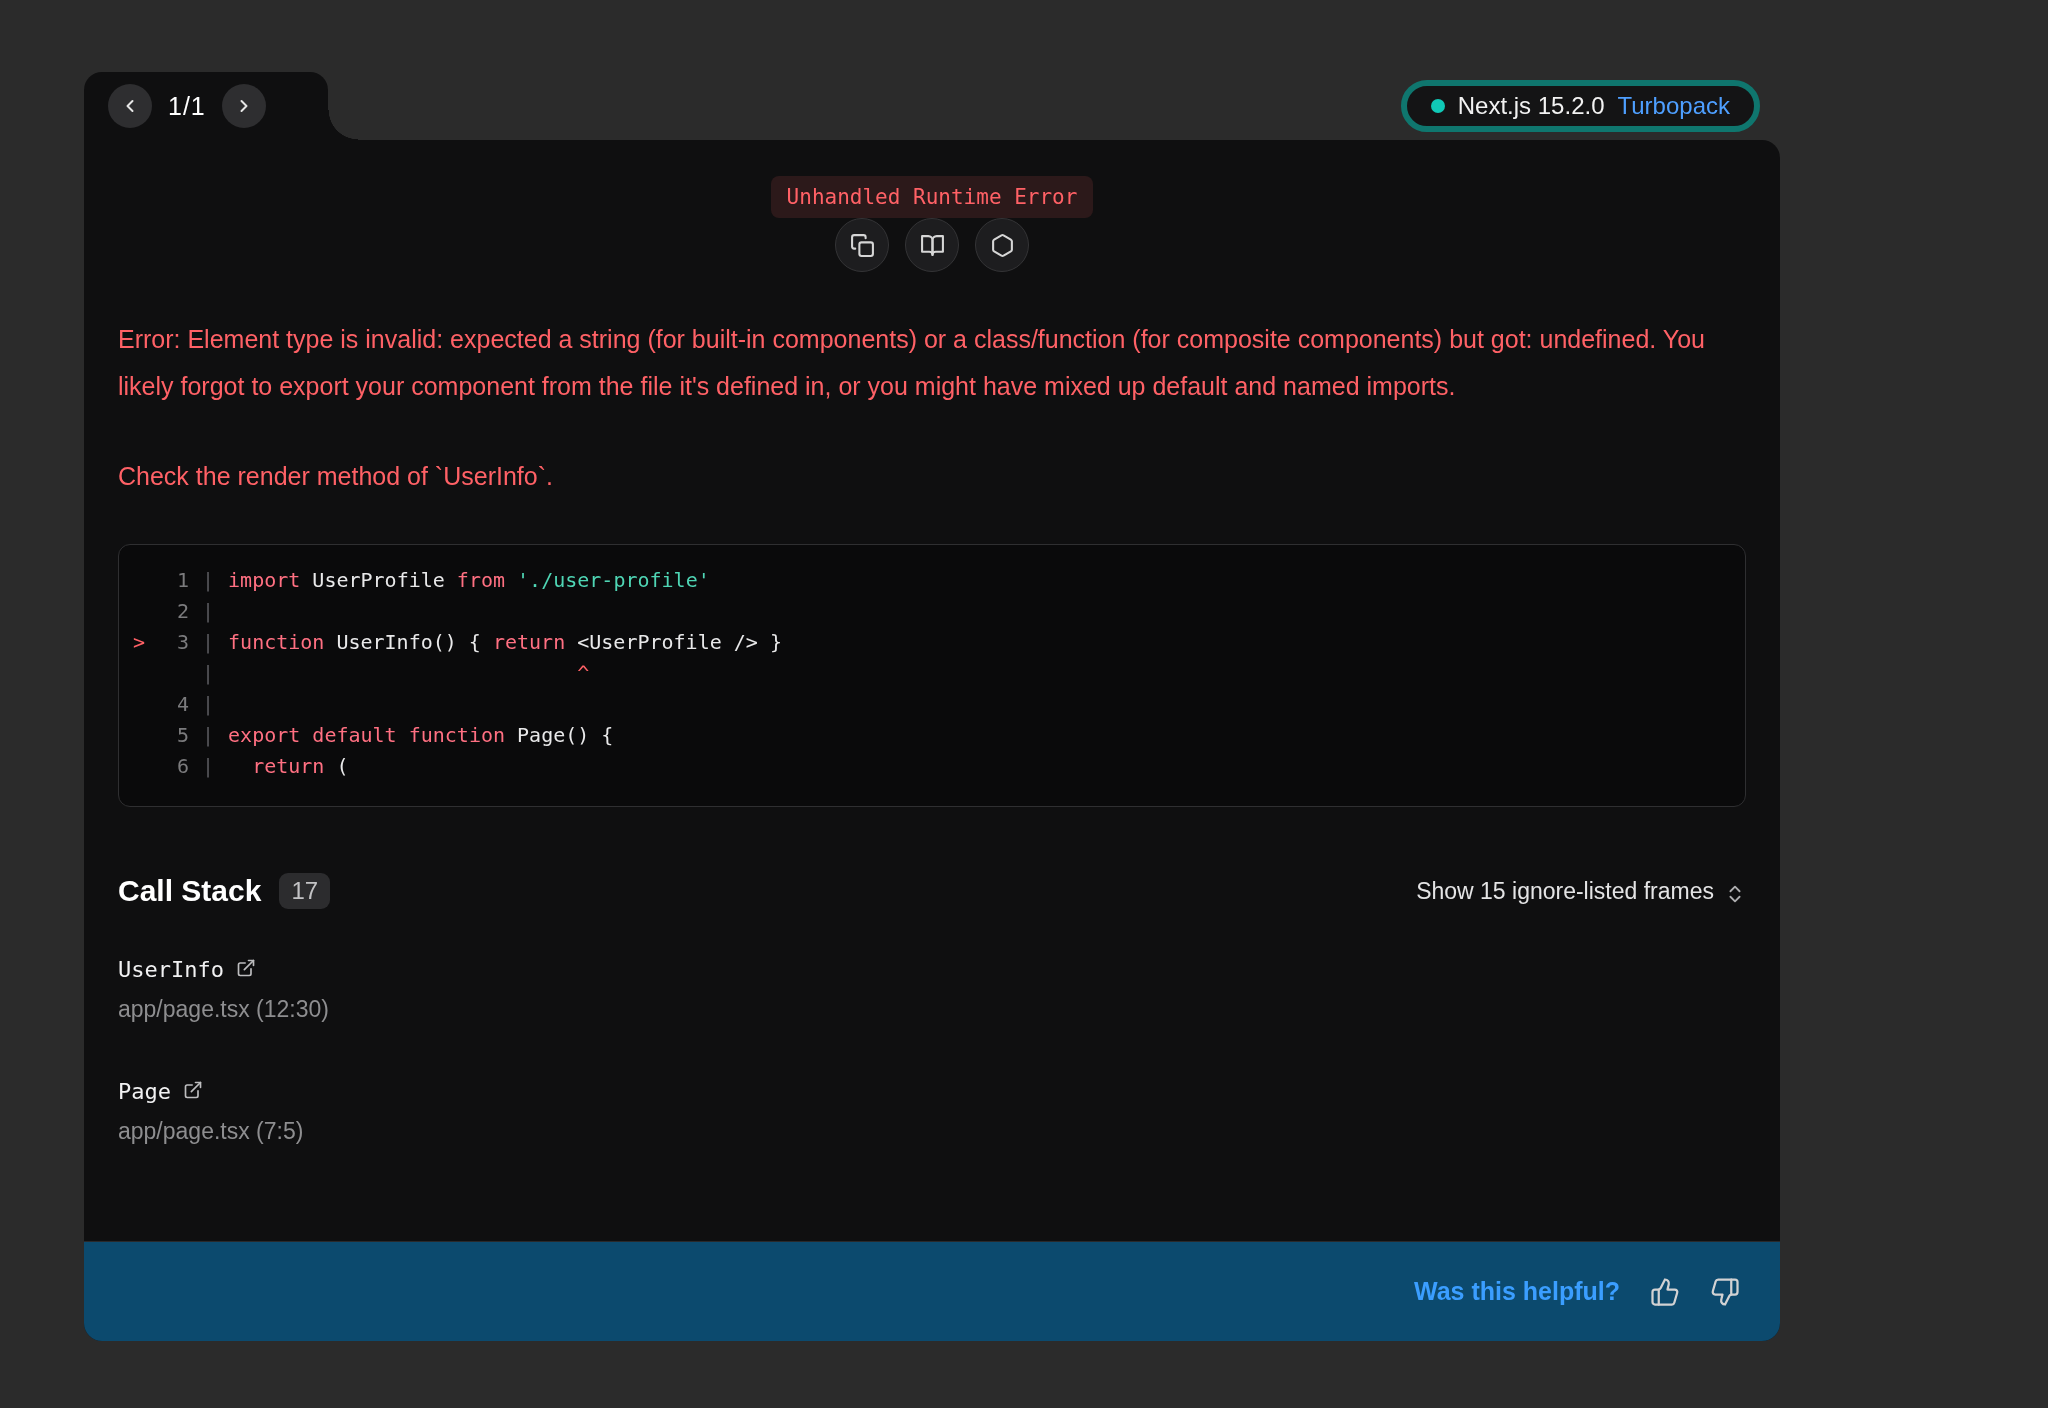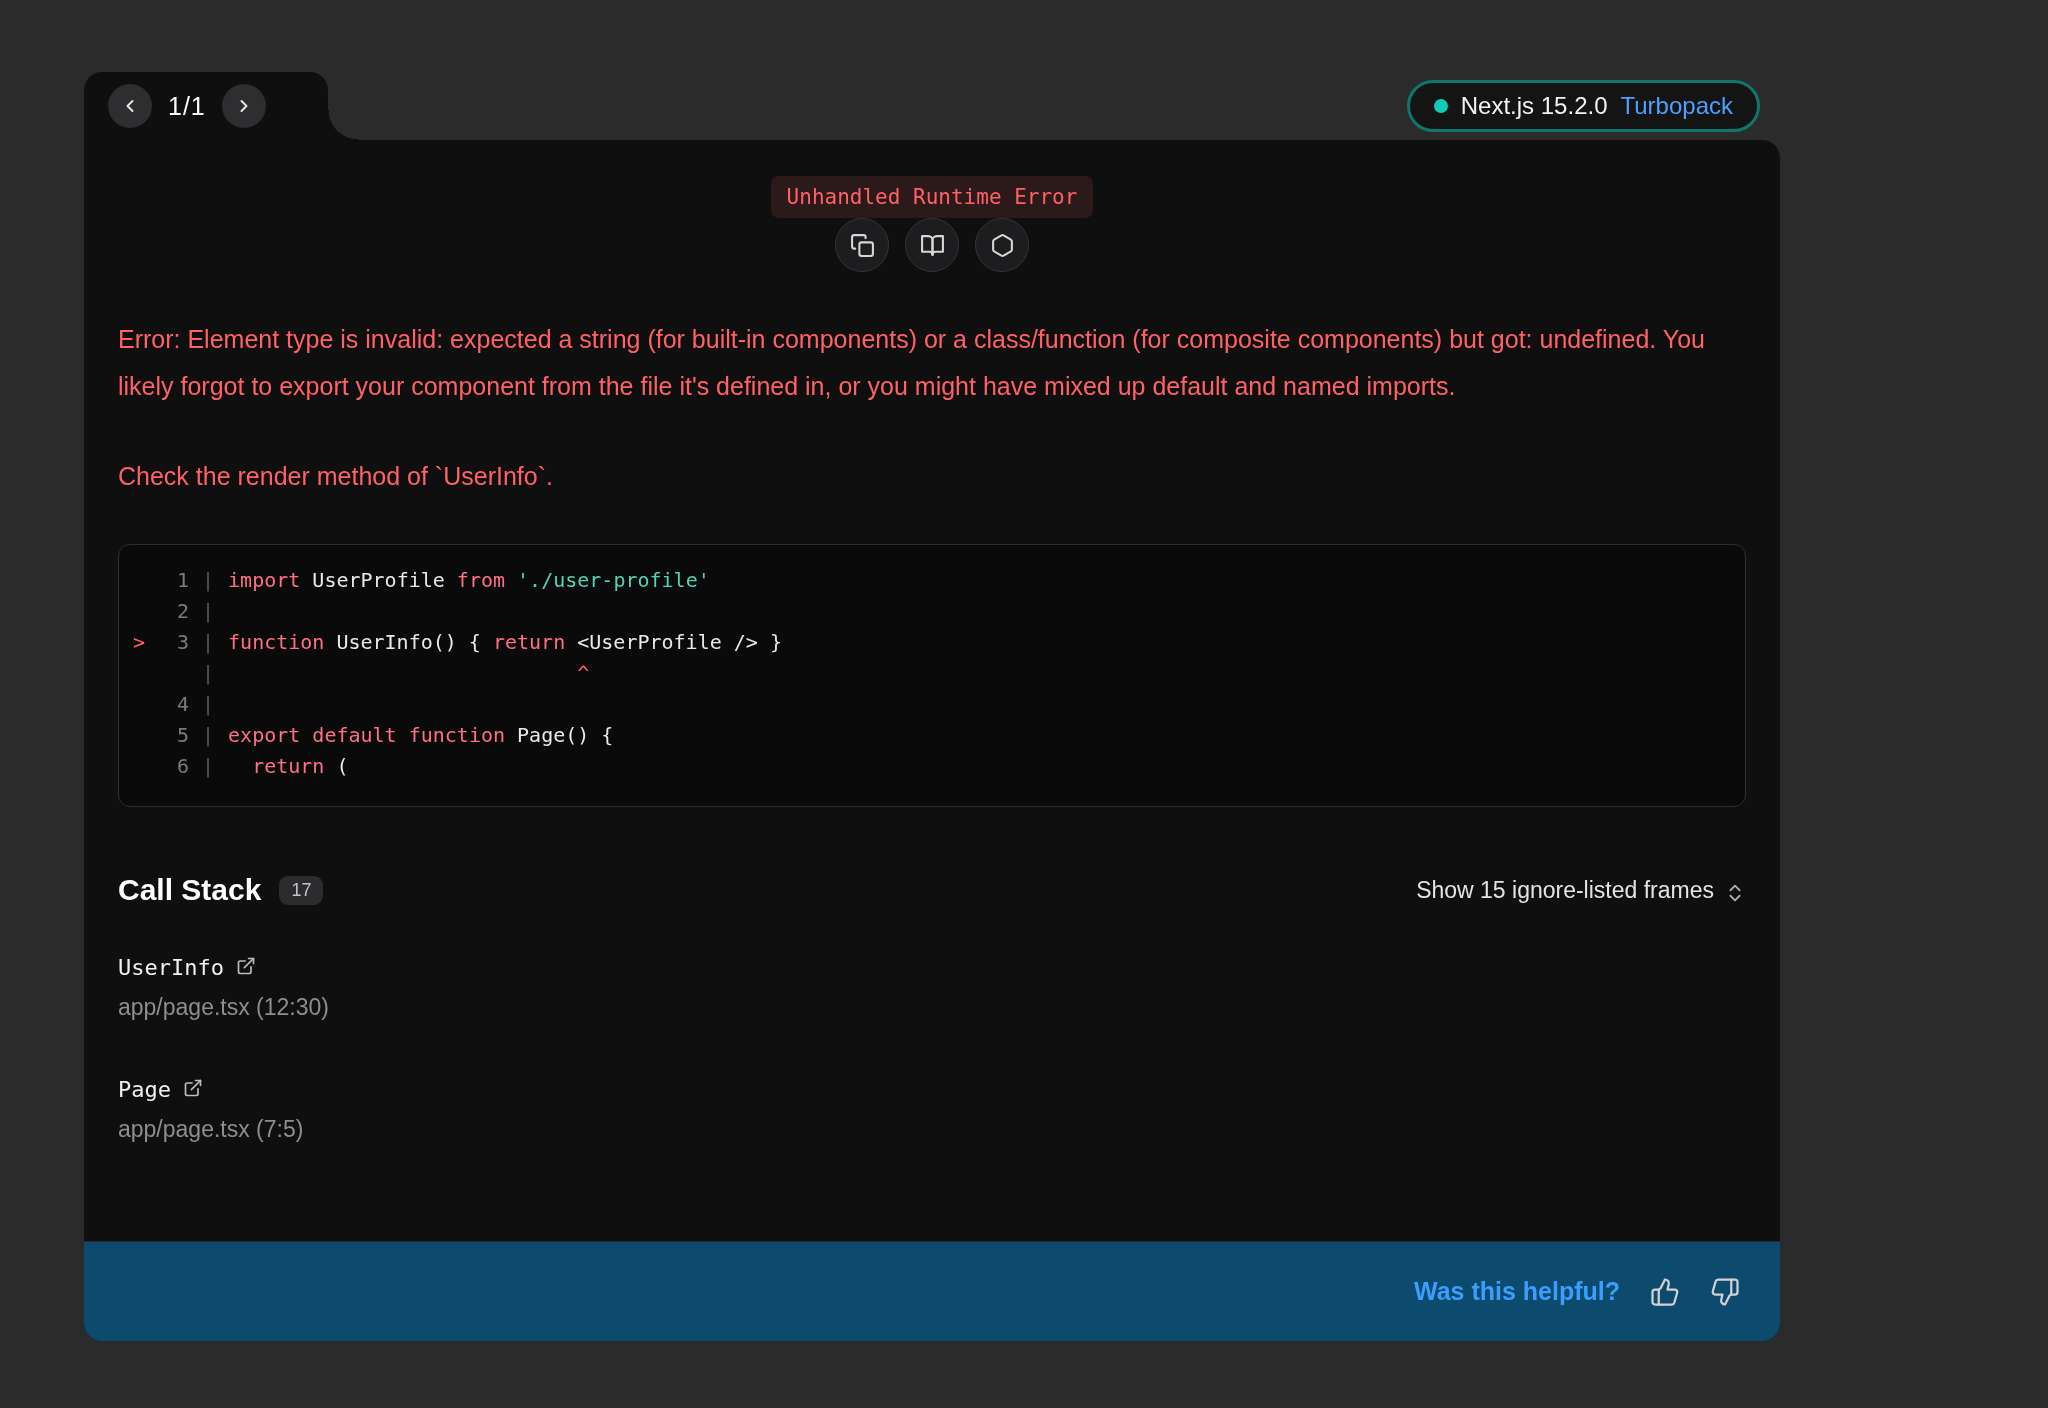--- a/index.html
+++ b/index.html
@@ -44,21 +44,21 @@
     background:#2e2e30; color:#e6e6e6; display:flex; align-items:center; justify-content:center;
     cursor:pointer;
   }
   .nav-btn svg{ width:20px; height:20px; }
   .pager-count { font-size:25px; color:#ffffff; font-weight:500; letter-spacing:1px; }
 
   
   .version-pill{
     position:absolute; top:8px; right:20px; height:52px;
     display:flex; align-items:center; gap:13px;
-    background:#141415; border:3px solid #0f766e; border-radius:999px;
+    background:#141415; border:6px solid #0f766e; border-radius:999px;
     padding:0 24px; z-index:3; cursor:pointer;
   }
   .dot{ width:14px; height:14px; border-radius:50%; background:var(--teal); }
   .version-name{ font-size:24px; color:#f2f2f2; }
   .version-bundler{ font-size:24px; color:#4e9fff; }
 
   
   .panel{
     position:absolute; top:68px; left:0; right:0; bottom:0;
     background:var(--panel);
@@ -121,21 +121,21 @@
   .tok-str{ color:var(--str); }
   .tok-caret{ color:var(--red); }
 
   
   .callstack-header{
     margin-top:66px; display:flex; align-items:center; justify-content:space-between;
   }
   .callstack-left{ display:flex; align-items:center; gap:18px; }
   .callstack-title{ font-size:30px; font-weight:700; color:#ffffff; }
   .count-badge{
-    background:#2c2c2e; color:#c3c3c5; font-size:18px; font-weight:500;
+    background:#2c2c2e; color:#c3c3c5; font-size:24px; font-weight:500;
     padding:4px 12px; border-radius:9px;
   }
   .frames-toggle{
     display:flex; align-items:flex-end; gap:10px; background:none; border:none;
     color:#e4e4e5; font-size:23px; cursor:pointer; font-family:"Liberation Sans", sans-serif;
   }
   .frames-toggle svg{ width:22px; height:22px; color:#aeaeb0; }
 
   .frames-list{ margin-top:48px; }
   .frame{ margin-bottom:56px; }

